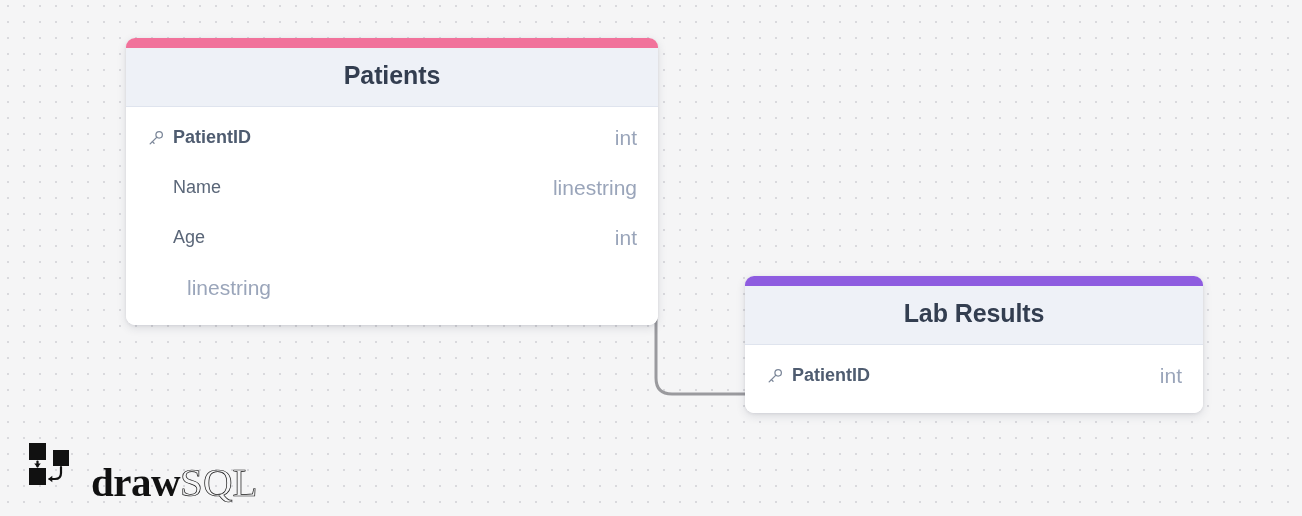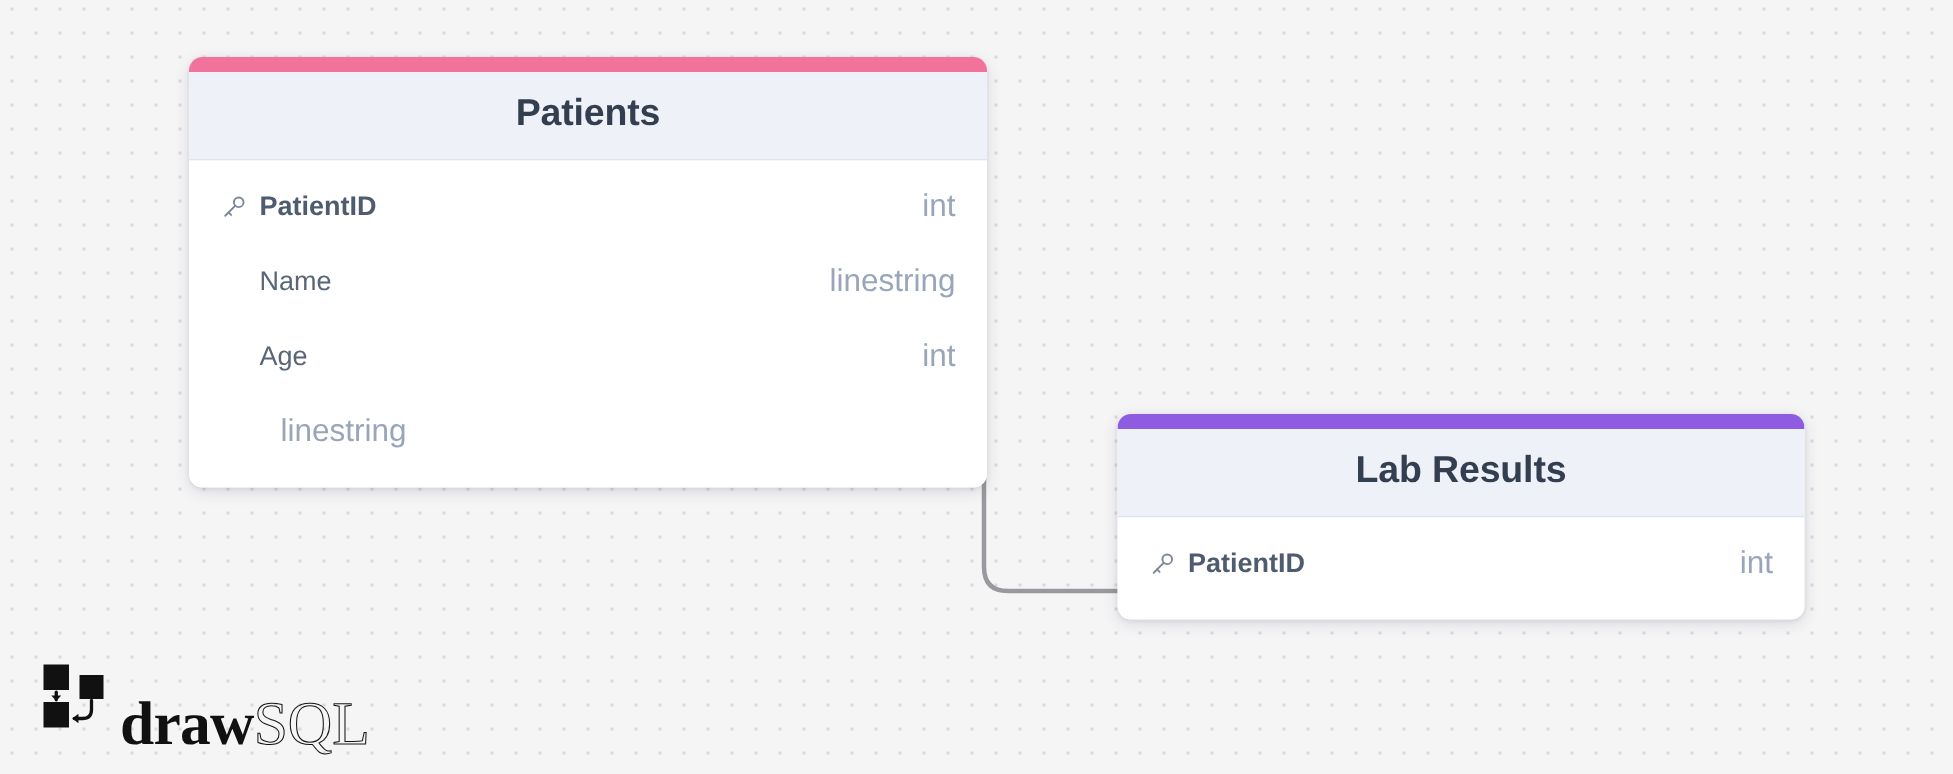--- a/index.html
+++ b/index.html
@@ -99,21 +99,21 @@
     white-space: nowrap;
   }
 
   
   #brand-logo {
     position: absolute;
     left: 27px;
     top: 424px;
     display: flex;
     align-items: center;
-    gap: 9px;
+    gap: 20px;
   }
   .logo-mark { display: block; }
   .logo-wordmark {
     font-family: "Liberation Serif", serif;
     font-size: 41px;
     line-height: 1;
     letter-spacing: -0.5px;
     display: flex;
     align-items: baseline;
   }

